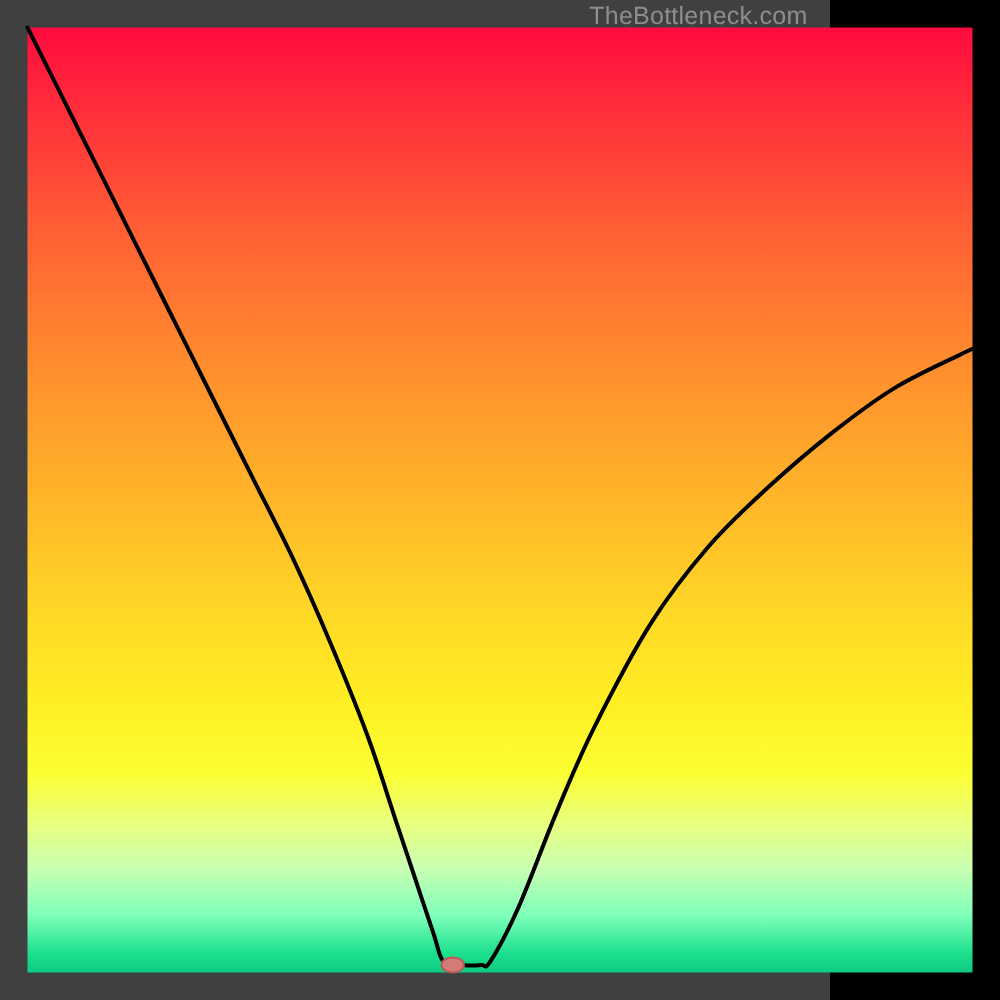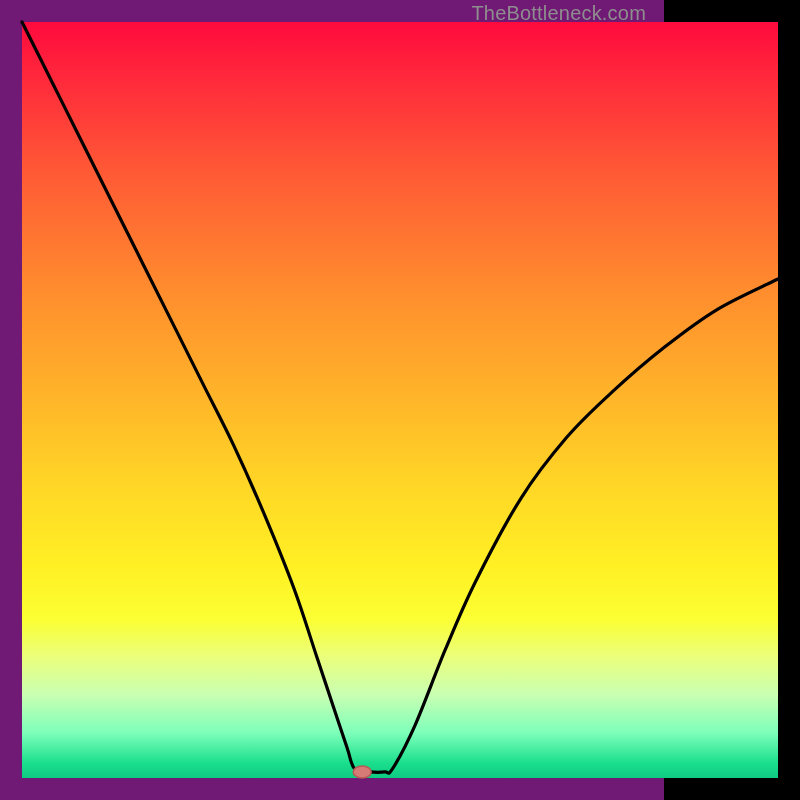--- a/index.html
+++ b/index.html
@@ -8,21 +8,21 @@
     width: 800px;
     height: 800px;
     background: #000;
     overflow: hidden;
     font-family: Arial, Helvetica, sans-serif;
   }
   .frame {
     position: relative;
     width: 664px;
     height: 800px;
-    background: #701a75;
+    background: #404040;
   }
   .plot-area {
     position: absolute;
     left: 22px;
     top: 22px;
     width: 756px;
     height: 756px;
     background: linear-gradient(
       to bottom,
       #ff0a3d 0%,

